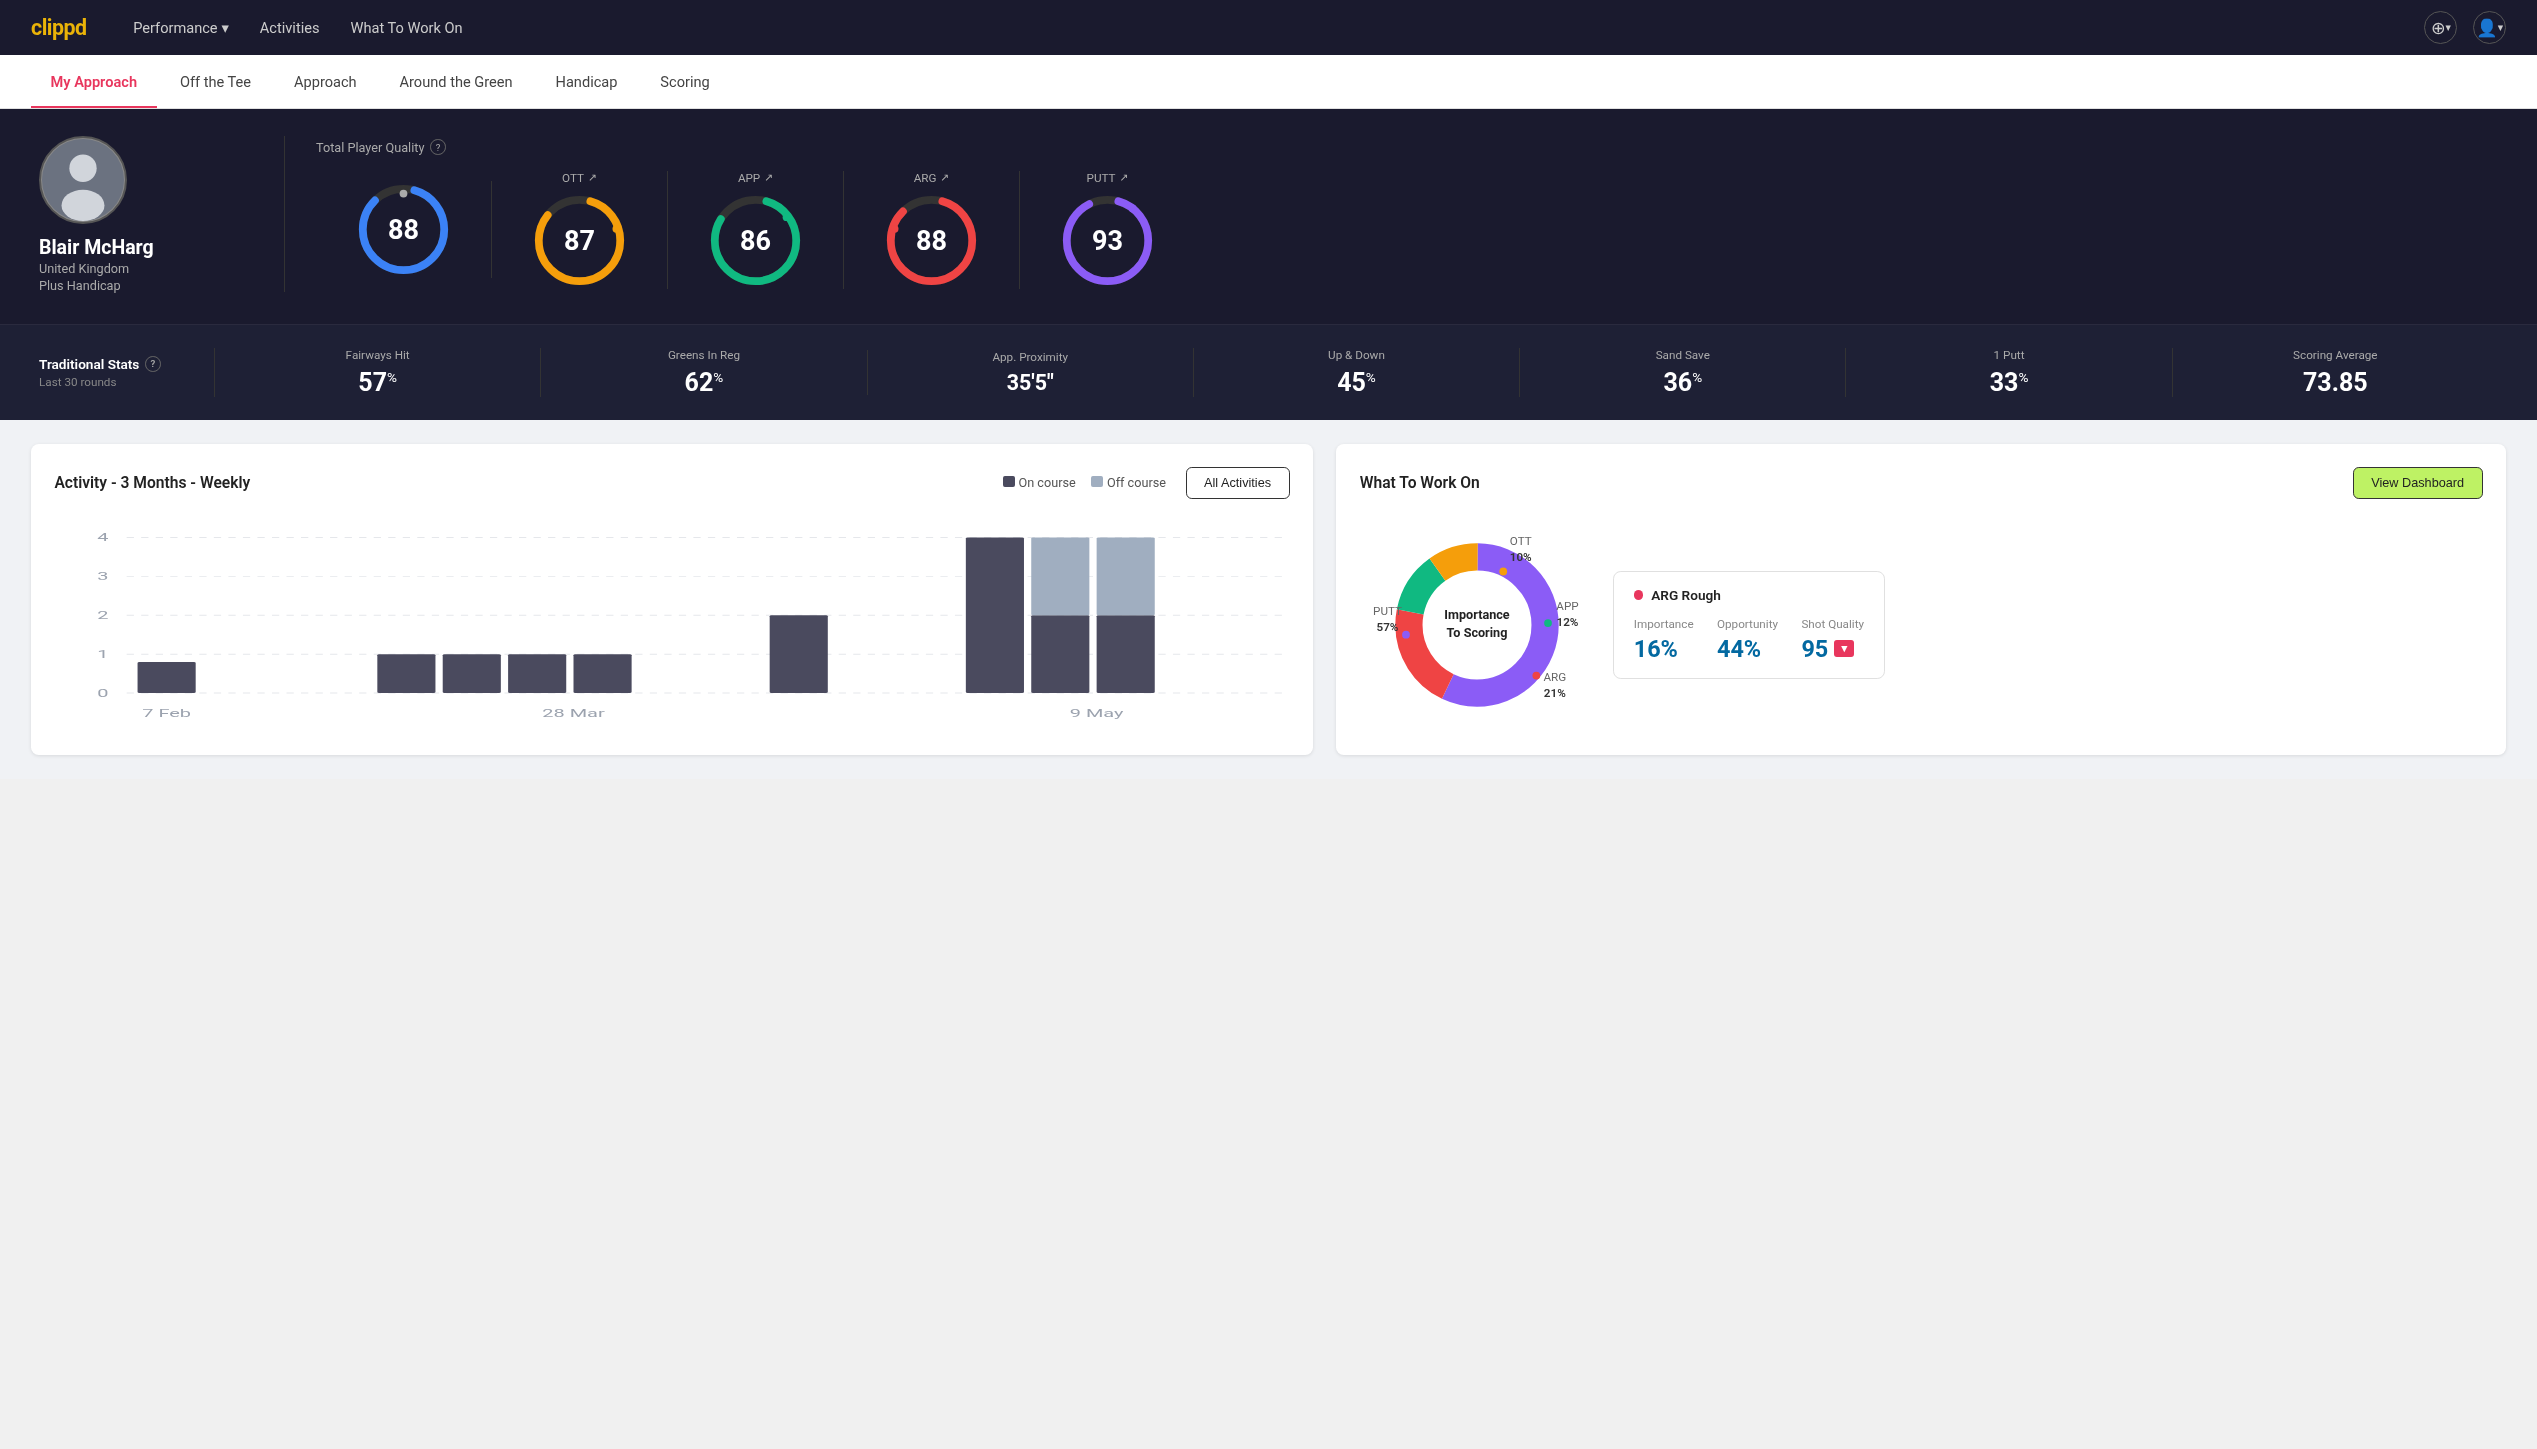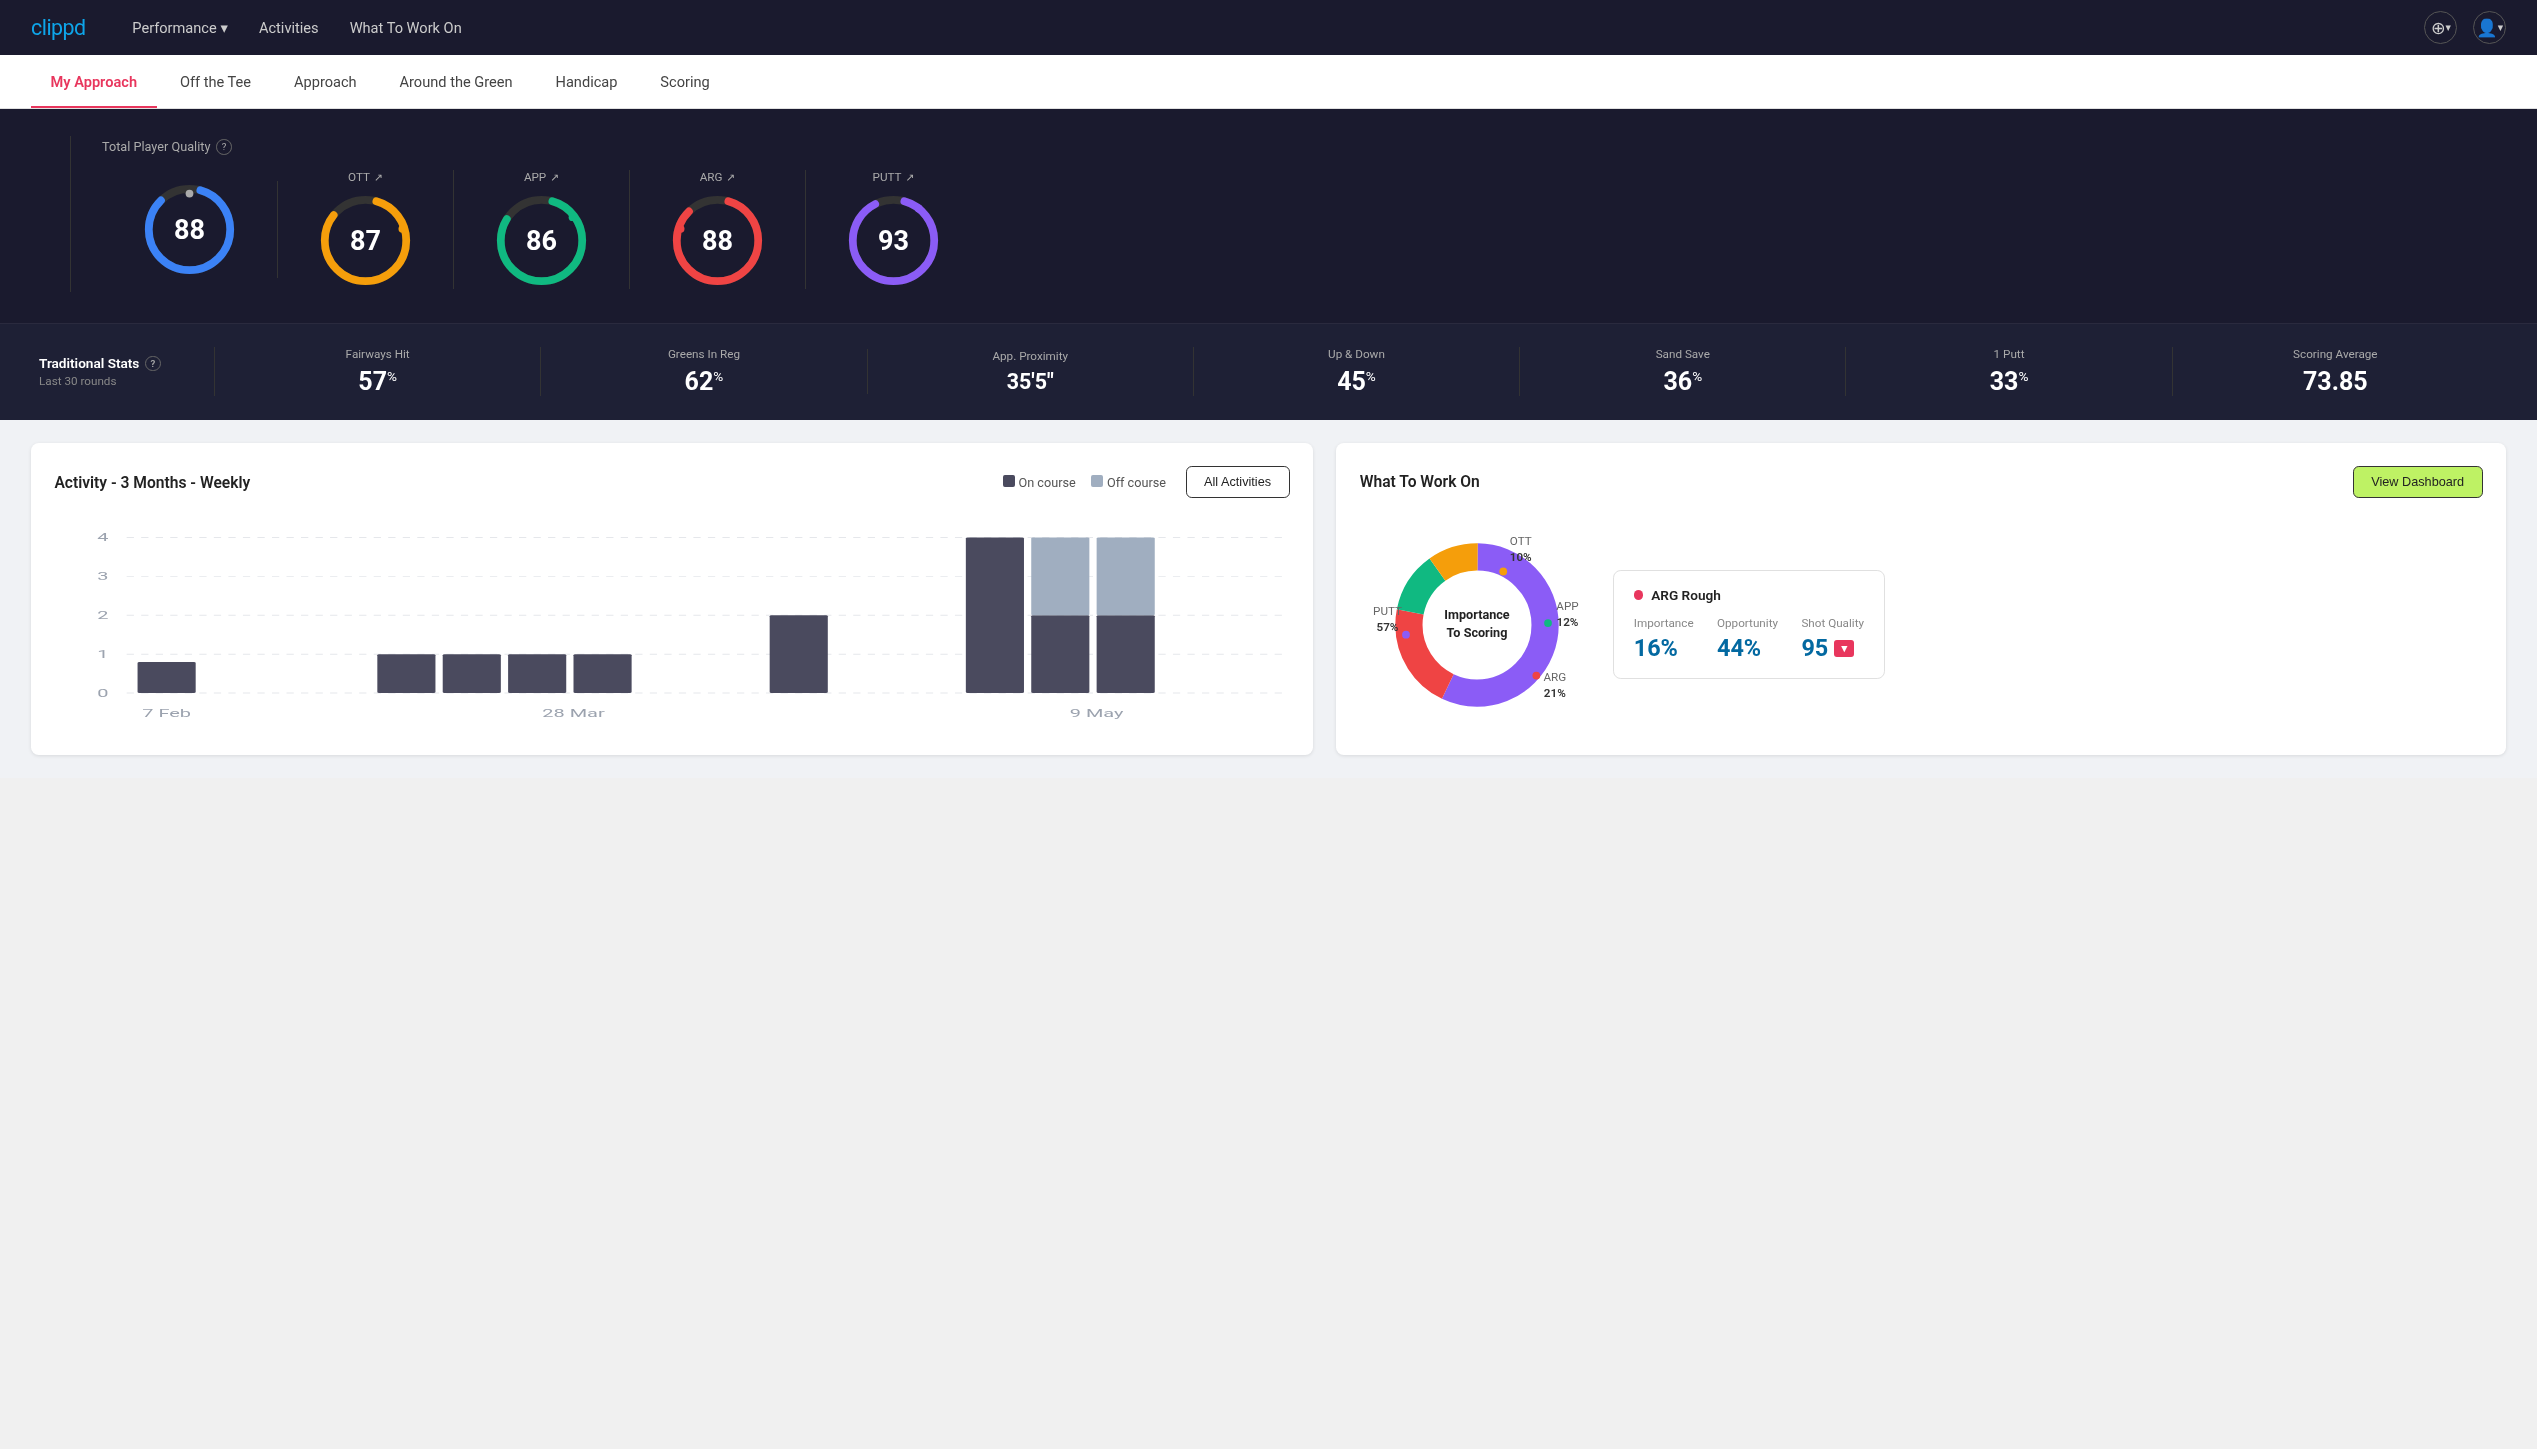--- a/index.html
+++ b/index.html
@@ -8,22 +8,22 @@
     
     .top-nav {
       background: #1a1a2e;
       display: flex;
       align-items: center;
       padding: 0 31px;
       height: 55px;
       gap: 31px;
     }
     .logo {
-      color: #0ea5e9;
-      font-weight: 400;
+      color: #eab308;
+      font-weight: 700;
       font-size: 21.4px;
       letter-spacing: -0.5px;
       margin-right: 15.6px;
     }
     .nav-item {
       color: #ccc;
       font-size: 14.6px;
       cursor: pointer;
       display: flex;
       align-items: center;
@@ -272,20 +272,33 @@
   <div class="tab active">My Approach</div>
   <div class="tab">Off the Tee</div>
   <div class="tab">Approach</div>
   <div class="tab">Around the Green</div>
   <div class="tab">Handicap</div>
   <div class="tab">Scoring</div>
 </div>
 
 <div class="hero">
 
+  <div class="player-info">
+    <div class="avatar">
+      <svg width="82" height="82" viewBox="0 0 84 84">
+        <circle cx="42" cy="42" r="42" fill="#6b7280"></circle>
+        <circle cx="42" cy="30" r="14" fill="#d1d5db"></circle>
+        <ellipse cx="42" cy="68" rx="22" ry="16" fill="#d1d5db"></ellipse>
+        <rect x="20" y="20" width="44" height="44" rx="4" fill="none"></rect>
+      </svg>
+    </div>
+    <div class="player-name">Blair McHarg</div>
+    <div class="player-country">United Kingdom</div>
+    <div class="player-handicap">Plus Handicap</div>
+  </div>
 
   <div class="divider-v"></div>
 
   <div class="scores-section">
     <div class="total-quality-label">
       <span>Total Player Quality</span>
       <span class="help-icon">?</span>
     </div>
     <div class="score-rings">
 

